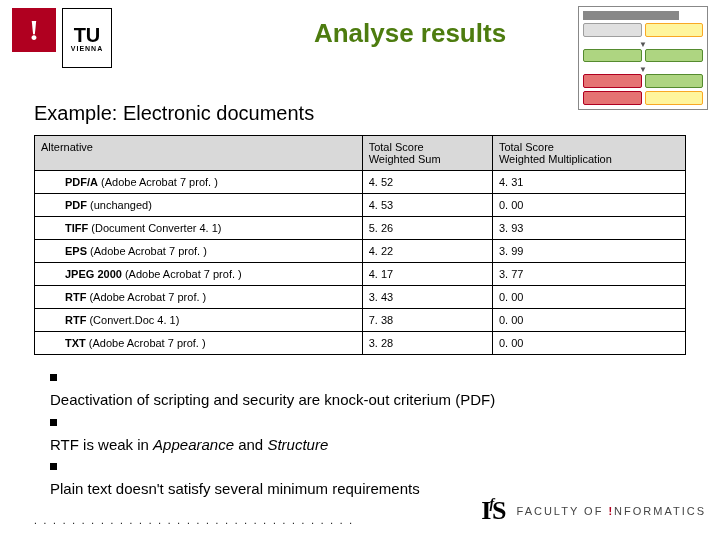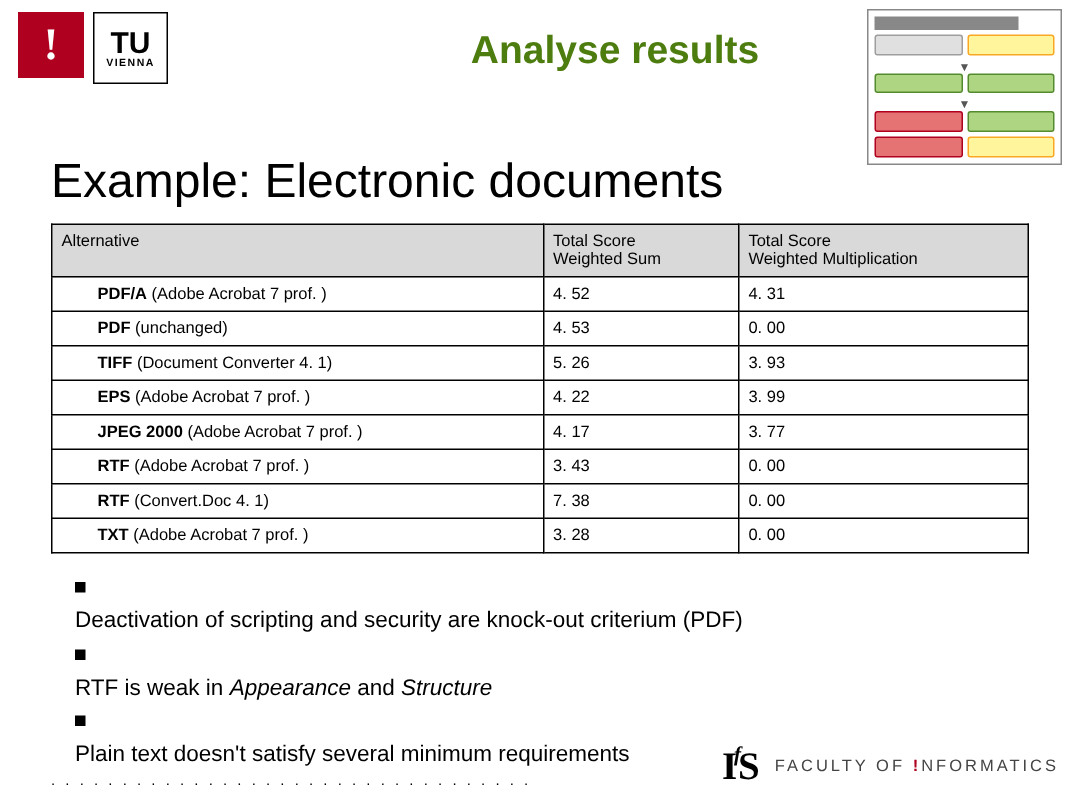--- a/index.html
+++ b/index.html
@@ -31,21 +31,21 @@
     color: #fff;
     font-size: 30px;
     font-weight: 700;
     display: flex;
     align-items: center;
     justify-content: center;
     font-family: Georgia, serif;
   }
   .logo-tu {
     width: 50px;
-    height: 48px;
+    height: 60px;
     border: 1px solid #000;
     display: flex;
     flex-direction: column;
     align-items: center;
     justify-content: center;
     padding: 2px 4px;
   }
   .logo-tu .tu-top { font-size: 20px; font-weight: 700; letter-spacing: 0px; line-height: 20px; }
   .logo-tu .tu-bot { font-size: 7px; letter-spacing: 1px; font-weight: 700; }
   .title {
@@ -72,21 +72,21 @@
   .thumb-title { height: 10px; background:#888; width:80%; }
   .thumb-row { display:flex; gap:3px; height:16px; }
   .thumb-box { flex:1; border-radius:2px; }
   .tb-red { background:#e57373; border:1px solid #b00020; }
   .tb-grn { background:#aed581; border:1px solid #558b2f; }
   .tb-yel { background:#fff59d; border:1px solid #f9a825; }
   .tb-gry { background:#e0e0e0; border:1px solid #9e9e9e; }
   .thumb-arrow { height:6px; display:flex; justify-content:center; color:#555; font-size:8px; }
 
   .subtitle {
-    font-size: 32px;
+    font-size: 20px;
     color: #000;
     padding: 30px 0 10px 34px;
   }
   .table-wrap {
     padding: 0 34px;
     border-radius: 13px;
   }
   table {
     width: 100%;
     border-collapse: collapse;

